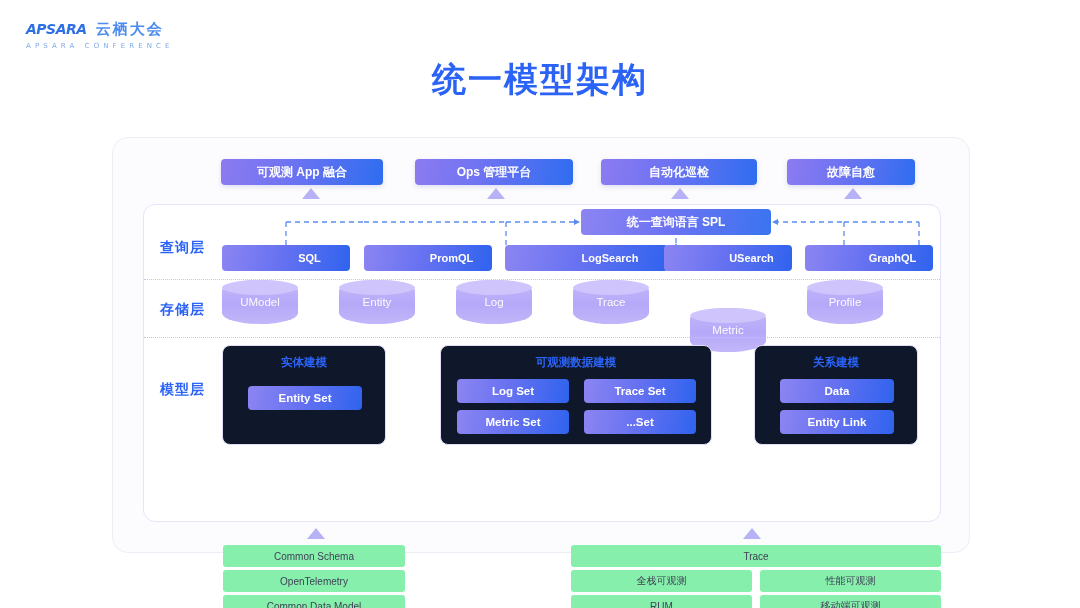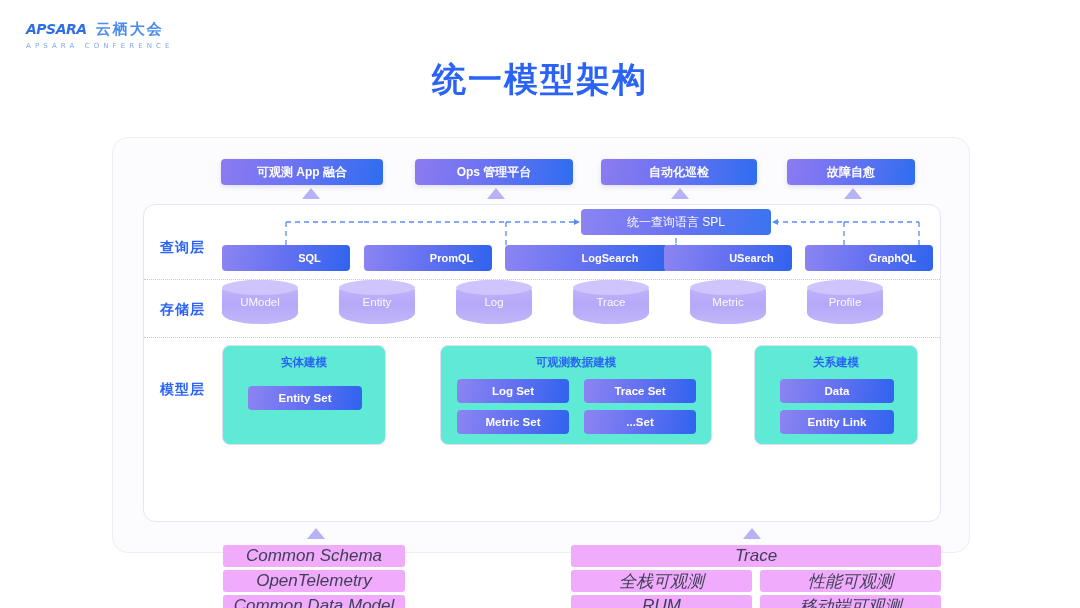--- a/index.html
+++ b/index.html
@@ -73,21 +73,21 @@
   }
   .divider {
     position:absolute; left:0px; right:0px; height:0;
     border-top:1.5px dotted #B9C8F2;
   }
 
   
   .ql-label { top:34px; }
   .spl-box {
     position:absolute; left:437px; top:4px; width:190px; height:26px;
-    border-radius:4px; color:#fff; font-size:12px; font-weight:normal;
+    border-radius:4px; color:#fff; font-size:12px; font-weight:bold;
     background:linear-gradient(100deg,#8C85F2 0%,#6E73F2 45%,#3A74F0 100%);
     display:flex; align-items:center; justify-content:center;
   }
   .ql-items { position:absolute; left:78px; top:40px; width:700px; height:26px; }
   .ql-chip {
     position:absolute; top:0; height:26px; border-radius:4px;
     color:#fff; font-size:11px; font-weight:bold;
     background:linear-gradient(100deg,#8C85F2 0%,#6571F1 48%,#2F63EE 100%);
     display:flex; align-items:center; justify-content:center;padding-left:47px;
   }
@@ -110,27 +110,27 @@
   }
   .cyl::before {
     content:""; position:absolute; left:0; top:0; width:76px; height:15px;
     border-radius:50%; background:#CFC4FC;
   }
   .cyl span { position:relative; z-index:2; color:#fff; font-size:11.5px; opacity:.95; }
   .cyl.s0 { left:0px; }
   .cyl.s1 { left:117px; }
   .cyl.s2 { left:234px; }
   .cyl.s3 { left:351px; }
-  .cyl.s4 { left:468px; }
+  .cyl.s4 { left:468px;margin-top:28px; }
   .cyl.s5 { left:585px; }
 
   
   .md-label { top:176px; }
   .mbox {
-    position:absolute; background:#5eead4; border:1px solid #E0DDF7; border-radius:8px;
+    position:absolute; background:#0f172a; border:1px solid #E0DDF7; border-radius:8px;
   }
   .mbox.m0 { left:78px;  top:140px; width:164px; height:100px; }
   .mbox.m1 { left:296px; top:140px; width:272px; height:100px; }
   .mbox.m2 { left:610px; top:140px; width:164px; height:100px; }
   .mbox-title {
     position:absolute; left:0; right:0; top:9px; text-align:center;
     font-size:11.5px; font-weight:bold; color:#2A63F6;
   }
   .mchip {
     position:absolute; height:24px; border-radius:4px; color:#fff;
@@ -149,23 +149,23 @@
   
   .dn-arrow {
     position:absolute; width:0; height:0;
     border-left:9px solid transparent; border-right:9px solid transparent;
     border-bottom:11px solid #A9A4F3; opacity:.85;
   }
   .da0 { left:194px; top:390px; }
   .da1 { left:630px; top:390px; }
 
   .src-cell {
-    position:absolute; height:22px; background:#f0abfc; border-radius:3px;
-    display:flex; align-items:center; justify-content:center;
-    font-size:17px; color:#3F3F55;font-style:italic;
+    position:absolute; height:22px; background:#86efac; border-radius:3px;
+    display:flex; align-items:center; justify-content:center;
+    font-size:10px; color:#3F3F55;
   }
   
   .L0 { left:110px; top:407px; width:182px; }
   .L1 { left:110px; top:432px; width:182px; }
   .L2 { left:110px; top:457px; width:182px; }
   
   .R0 { left:458px; top:407px; width:370px; }
   .R1 { left:458px; top:432px; width:181px; }
   .R2 { left:647px; top:432px; width:181px; }
   .R3 { left:458px; top:457px; width:181px; }

